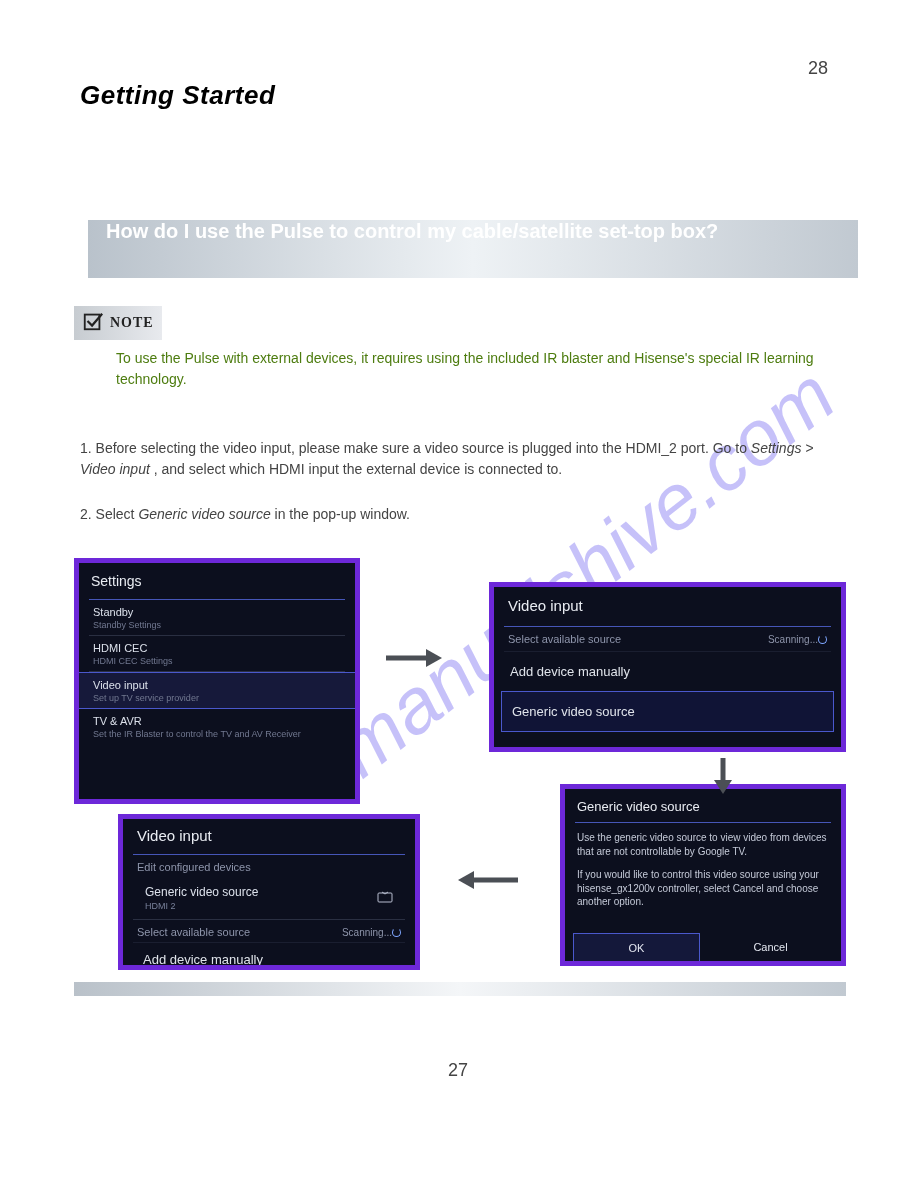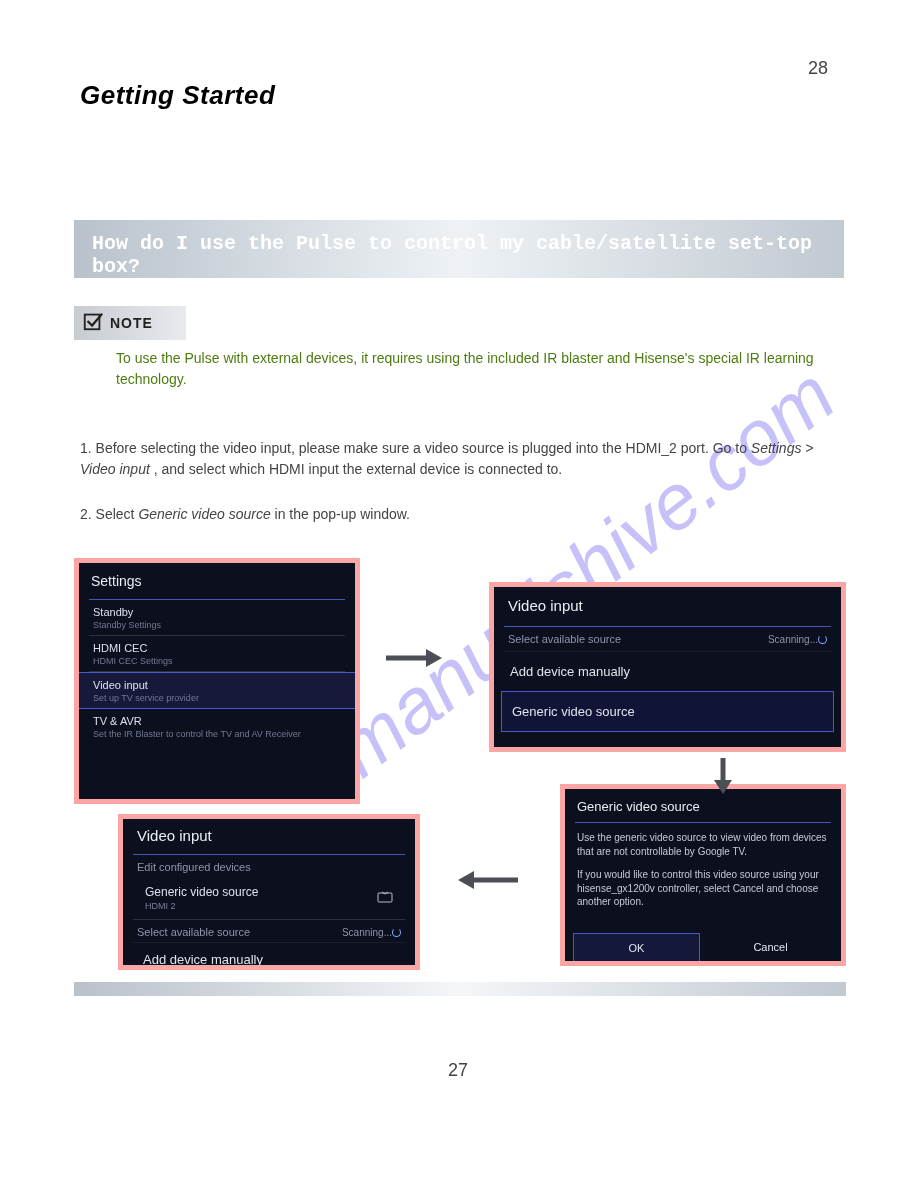--- a/index.html
+++ b/index.html
@@ -7,47 +7,47 @@
     font-family: Arial, Helvetica, sans-serif;
     background: #fff;
     width: 918px;
     position: relative;
     height:1188px;
     overflow:hidden;
   }
   .page-number-top { position:absolute; top:58px; right:90px; font-size:18px; color:#444; }
   .main-header { position:absolute; top:80px; left:80px; font-size:26px; font-weight:bold; letter-spacing:.5px;font-style:italic;}
   .banner {
-    position:absolute; top:220px; left:74px; width:770px; height:58px;
+    position:absolute; top:220px; left:88px; width:770px; height:58px;
     background: linear-gradient(90deg,#b9c2cb 0%, #eef2f5 50%, #c1c9d1 100%);
-    display:flex; align-items:flex-end; padding-left:18px; overflow:hidden;font-family:Liberation Mono, monospace;
+    display:flex; align-items:flex-start; padding-left:18px; overflow:hidden;
   }
   .banner .bt { color:#fff; font-size:20px; font-weight:bold; }
 
   .note-box {
-    position:absolute; top:306px; left:74px; width:112px; height:34px;
+    position:absolute; top:306px; left:74px; width:88px; height:34px;
     background: linear-gradient(90deg,#c7ccd1,#e8eaee);
-    display:flex; align-items:center; padding-left:8px;
+    display:flex; align-items:center; padding-left:8px;font-family:Liberation Serif, serif;
   }
   .note-box svg { width:22px; height:22px; }
   .note-box .nlabel { font-weight:bold; font-size:14px; letter-spacing:1px; color:#222; margin-left:6px; }
 
   .note-text { position:absolute; top:348px; left:116px; right:90px; font-size:14px; color:#4d7c0f; line-height:1.5; }
 
   .intro-text { position:absolute; top:438px; left:80px; right:90px; font-size:14px; color:#444; line-height:1.5; }
   .intro-text .q { font-style:italic; }
   .step2 { position:absolute; top:504px; left:80px; right:90px; font-size:14px; color:#444; line-height:1.5; }
   .step2 .q { font-style:italic; }
 
   
   .diagram { position:absolute; top:558px; left:74px; width:778px; height:418px; }
 
   .panel {
     position:absolute;
-    border:5px solid #fca5a5;
+    border:5px solid #6d28d9;
     background:#0c0f1e;
     color:#dfe3ea;
     font-size:11px;
     overflow:hidden;
   }
   
   .p1 { left:0; top:0; width:286px; height:246px; }
   .p-title { color:#e9ecf2; font-size:14px; padding:10px 12px 10px 12px; }
   .hr { height:1px; background:#4656b8; margin:0 10px; }
   .hr-dim { height:1px; background:#2a2f42; margin:0 10px; }

